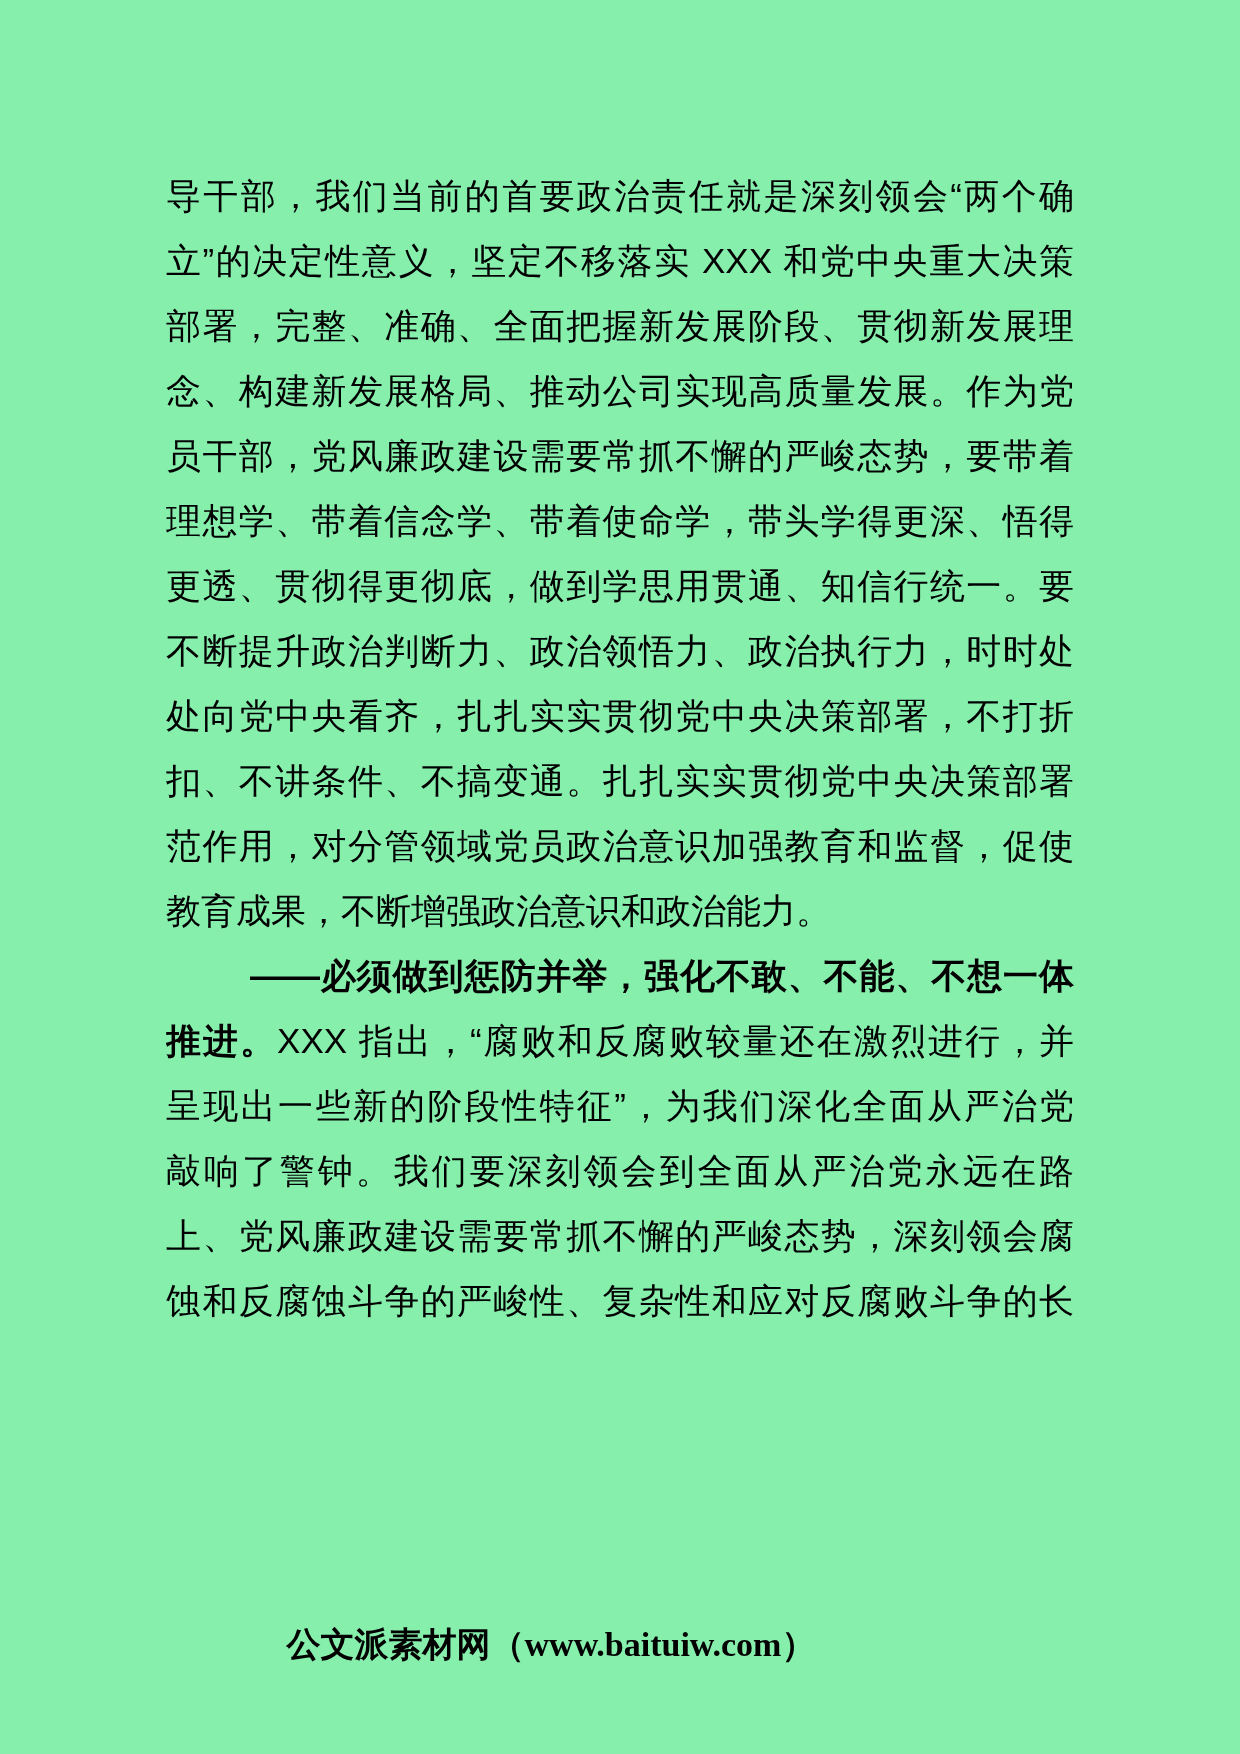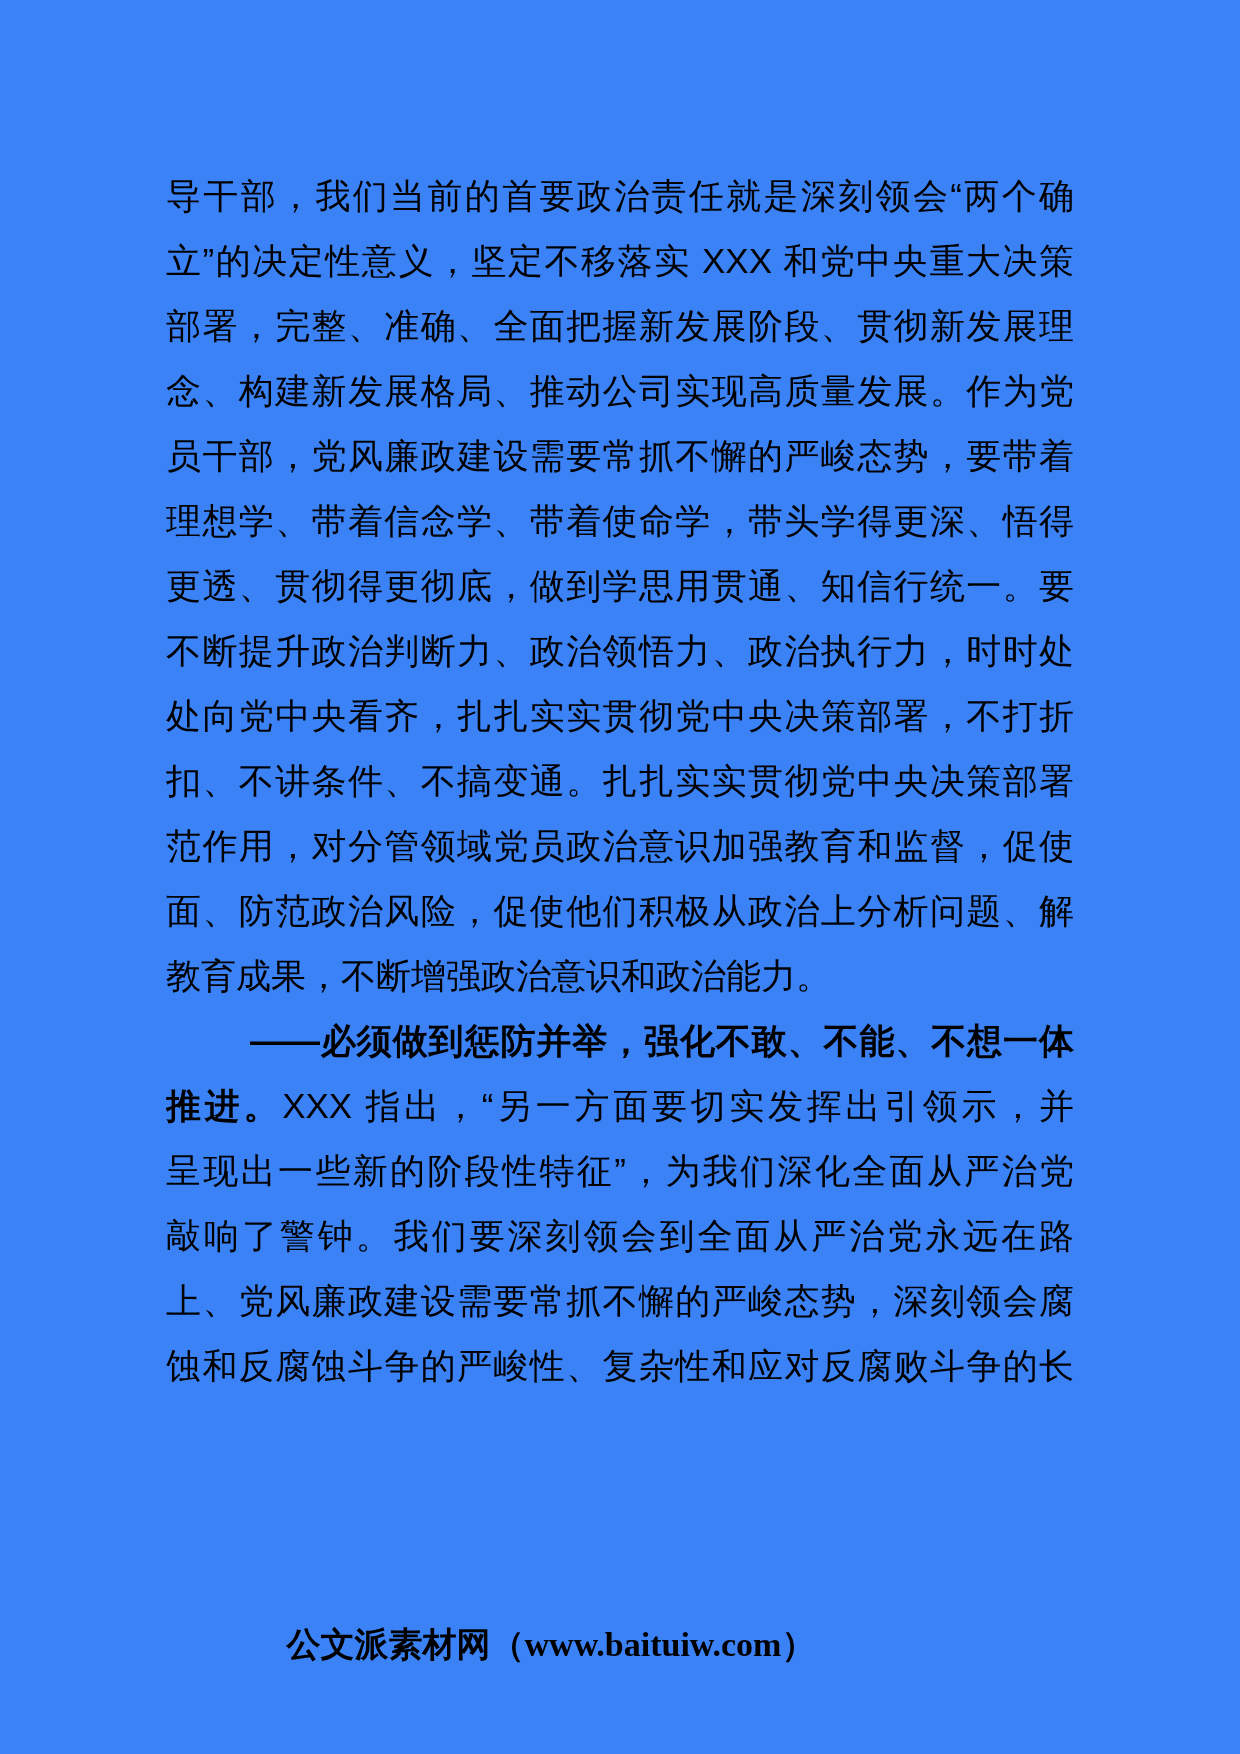--- a/index.html
+++ b/index.html
@@ -1,20 +1,20 @@
 <!DOCTYPE html>
 <html><head>
 <meta charset="utf-8">
 <style>
   html, body { margin: 0; padding: 0; background: #888; }
   .page {
     position: relative;
     width: 1240px;
     height: 1754px;
-    background: #3b82f6;
+    background: #86efac;
     color: #000000;
     font-family: "Liberation Sans", sans-serif;
     overflow: hidden;
   }
   .body-text {
     position: absolute;
     left: 166px;
     top: 163px;
     width: 908px;
     font-size: 35px;
@@ -60,24 +60,23 @@
       <div class="line"><span class="seg">立”的决定性意义，坚定不移落实 XXX 和党中央重大决策</span></div>
       <div class="line"><span class="seg">部署，完整、准确、全面把握新发展阶段、贯彻新发展理</span></div>
       <div class="line"><span class="seg">念、构建新发展格局、推动公司实现高质量发展。作为党</span></div>
       <div class="line"><span class="seg">员干部，党风廉政建设需要常抓不懈的严峻态势，要带着</span></div>
       <div class="line"><span class="seg">理想学、带着信念学、带着使命学，带头学得更深、悟得</span></div>
       <div class="line"><span class="seg">更透、贯彻得更彻底，做到学思用贯通、知信行统一。要</span></div>
       <div class="line"><span class="seg">不断提升政治判断力、政治领悟力、政治执行力，时时处</span></div>
       <div class="line"><span class="seg">处向党中央看齐，扎扎实实贯彻党中央决策部署，不打折</span></div>
       <div class="line"><span class="seg">扣、不讲条件、不搞变通。扎扎实实贯彻党中央决策部署</span></div>
       <div class="line"><span class="seg">范作用，对分管领域党员政治意识加强教育和监督，促使</span></div>
-      <div class="line"><span class="seg">面、防范政治风险，促使他们积极从政治上分析问题、解</span></div>
       <div class="line no-stretch"><span class="seg">教育成果，不断增强政治意识和政治能力。</span></div>
       <div class="line indent"><span class="seg bold">——必须做到惩防并举，强化不敢、不能、不想一体</span></div>
-      <div class="line"><span class="seg bold">推进。</span><span class="seg">XXX 指出，“另一方面要切实发挥出引领示，并</span></div>
+      <div class="line"><span class="seg bold">推进。</span><span class="seg">XXX 指出，“腐败和反腐败较量还在激烈进行，并</span></div>
       <div class="line"><span class="seg">呈现出一些新的阶段性特征”，为我们深化全面从严治党</span></div>
       <div class="line"><span class="seg">敲响了警钟。我们要深刻领会到全面从严治党永远在路</span></div>
       <div class="line"><span class="seg">上、党风廉政建设需要常抓不懈的严峻态势，深刻领会腐</span></div>
       <div class="line"><span class="seg">蚀和反腐蚀斗争的严峻性、复杂性和应对反腐败斗争的长</span></div>
     </div>
   <div class="footer">
     <span>公文派素材网（www.baituiw.com）</span>
   </div>
 </div>
 

